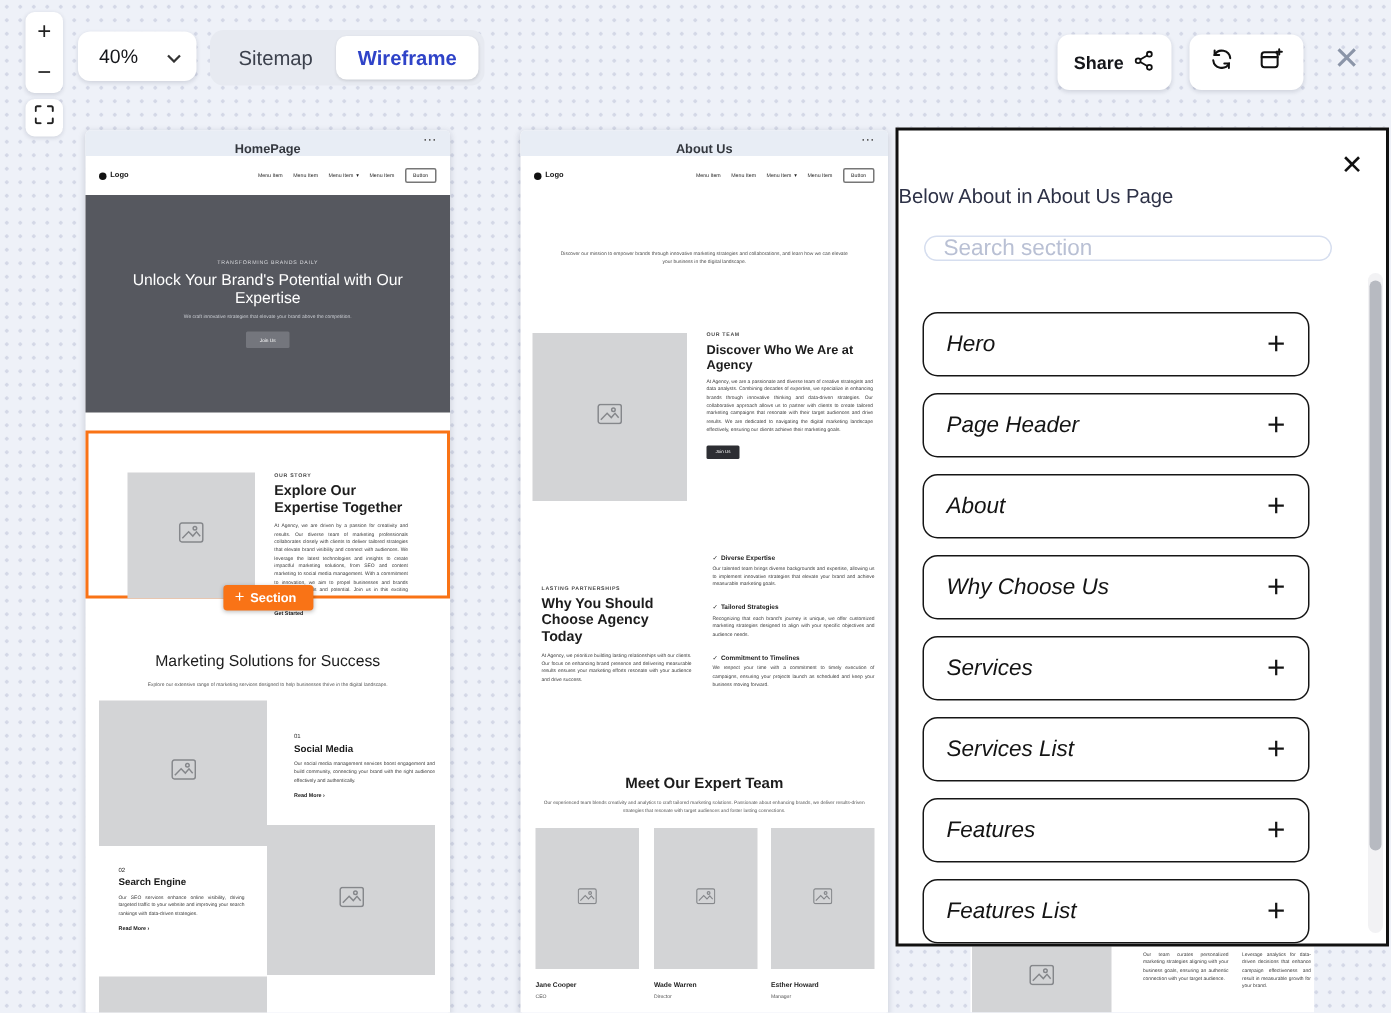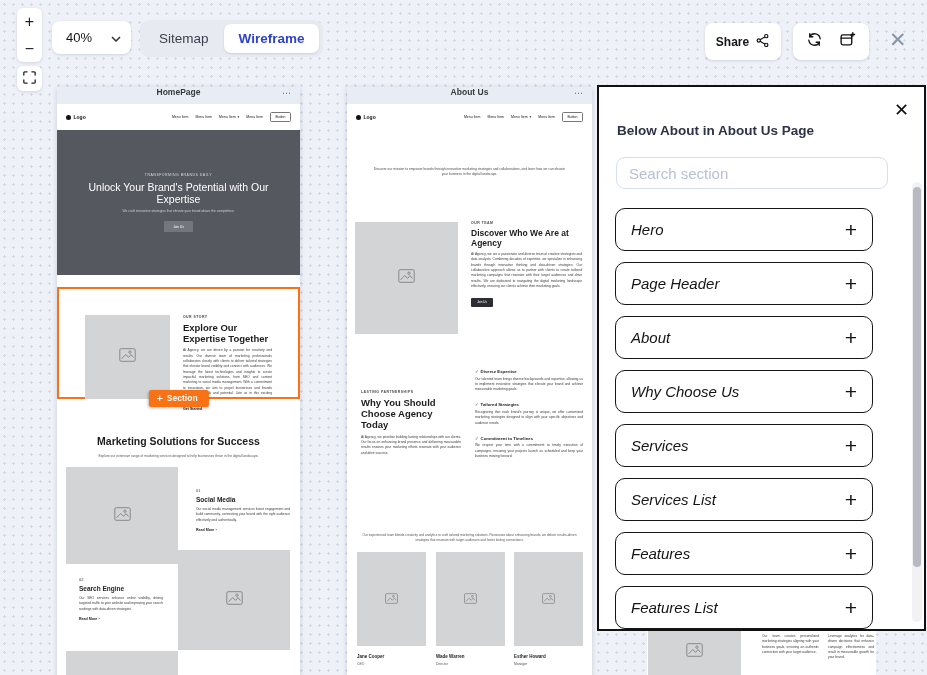--- a/index.html
+++ b/index.html
@@ -21,21 +21,21 @@
   .fit-btn{left:17px;top:66px;width:25px;height:25px;background:#fff;border-radius:6px;display:flex;align-items:center;justify-content:center;}
   .zoom-select{left:52px;top:21px;width:79px;height:33px;background:#fff;border-radius:8px;display:flex;align-items:center;padding:0 10px 0 14px;justify-content:space-between;font-size:13px;color:#15161a;}
   .segmented{left:140px;top:20px;height:37px;background:#e7eaf1;border-radius:9px;display:flex;align-items:center;padding:0 4px;}
   .seg{padding:0 15px;height:29px;line-height:29px;font-size:13.5px;color:#3c414d;border-radius:7px;cursor:pointer;}
   .seg.active{background:#fff;color:var(--tab-blue);font-weight:700;box-shadow:0 1px 2px rgba(0,0,0,.12);}
   .share-btn{left:705px;top:23px;height:37px;width:76px;background:#fff;border-radius:8px;display:flex;align-items:center;justify-content:center;gap:6px;font-size:12px;font-weight:600;color:#15161a;}
   .icon-group{left:793px;top:23px;height:37px;width:76px;background:#fff;border-radius:8px;display:flex;align-items:center;justify-content:center;gap:16px;}
   .top-close{left:889px;top:29px;font-size:21px;color:#8b95a8;line-height:1;cursor:pointer;}
   
   .page-card{background:#fff;border-radius:3px;box-shadow:0 1px 5px rgba(20,30,60,.18);}
-  .page-head{height:17px;background:#e8edf5;border-radius:3px 3px 0 0;display:flex;align-items:flex-start;justify-content:center;position:relative;}
+  .page-head{height:17px;background:#e8edf5;border-radius:3px 3px 0 0;display:flex;align-items:flex-end;justify-content:center;position:relative;}
   .page-head .ttl{font-size:8.5px;font-weight:600;color:#34383f;}
   .page-head .dots{position:absolute;right:8px;top:1px;font-size:9px;color:#555;letter-spacing:1px;cursor:pointer;}
   .wnav{position:absolute;left:0;right:0;top:17px;height:26px;display:flex;align-items:center;justify-content:space-between;padding:0 9px;}
   .wlogo{display:flex;align-items:center;gap:2.5px;}
   .wlogo .dot{width:5px;height:5px;border-radius:50%;background:#111;}
   .wlogo .lbl{font-size:5px;font-weight:700;color:#111;}
   .wmenu{display:flex;align-items:center;gap:7px;}
   .wmenu .mi{font-size:3.5px;color:#222;}
   .wmenu .chev{font-size:3.5px;color:#222;margin-left:-5px;}
   .wmenu .wbtn{font-size:3.5px;color:#222;border:0.5px solid #777;border-radius:1.5px;padding:2px 4.5px;}
@@ -51,21 +51,21 @@
   .hero .sb{font-size:3.3px;color:#c9ccd2;margin-top:4px;width:180px;}
   .hero .hbtn{margin-top:8px;background:#74767d;color:#fff;font-size:3.2px;padding:3.5px 9px;border-radius:1px;}
   .story{position:absolute;left:0;right:0;top:200px;height:112px;border:2px solid var(--accent);display:flex;padding:26px;}
   .story .txt{margin-left:13px;width:106px;}
   .story h2{font-size:9.5px;font-weight:700;line-height:1.18;color:#1c1c1c;margin:3px 0 4px;}
   .story .link{font-size:3.6px;font-weight:700;color:#222;margin-top:5px;}
   .section-pill{position:absolute;left:50%;bottom:-10px;transform:translateX(-50%);background:var(--accent);color:#fff;display:flex;align-items:center;gap:4px;padding:3px 11px 3.5px 8px;border-radius:2.5px;box-shadow:0 1px 3px rgba(0,0,0,.25);cursor:pointer;}
   .section-pill .pl{font-size:11px;font-weight:400;line-height:1;}
   .section-pill .sl{font-size:8.5px;font-weight:700;}
   .mkt{position:absolute;left:0;right:0;top:323px;height:277px;}
-  .mkt .mh{position:absolute;top:25px;left:0;right:0;text-align:center;font-size:10.5px;font-weight:700;color:#1c1c1c;}
+  .mkt .mh{position:absolute;top:25px;left:0;right:0;text-align:center;font-size:10.5px;font-weight:400;color:#1c1c1c;}
   .mkt .ms{position:absolute;top:44px;left:50%;transform:translateX(-50%);width:205px;text-align:center;font-size:3.3px;color:#555;}
   .mnum{font-size:4px;color:#333;}
   .mtitle{font-size:6.5px;font-weight:700;color:#1c1c1c;margin-top:3px;}
   .mlink{font-size:3.6px;font-weight:700;color:#222;margin-top:5px;}
   
   .ag-h{position:absolute;left:0;right:0;top:60px;text-align:center;font-size:12px;font-weight:700;color:#1b1b1b;}
   .ag-s{position:absolute;top:80px;left:50%;transform:translateX(-50%);width:196px;text-align:center;font-size:3.3px;line-height:1.6;color:#4c4c4c;}
   .who-h{font-size:8.5px;font-weight:700;line-height:1.2;color:#1c1c1c;margin:2.5px 0 4px;}
   .dkbtn{display:inline-block;margin-top:6px;background:#2d2e33;color:#fff;font-size:3px;padding:2.5px 6px;border-radius:1px;}
   .why-h{font-size:9.5px;font-weight:700;line-height:1.2;color:#1c1c1c;margin:2.5px 0 4px;}
@@ -74,23 +74,23 @@
   .team-h{position:absolute;left:0;right:0;top:430px;text-align:center;font-size:10px;font-weight:700;color:#1c1c1c;}
   .team-s{position:absolute;top:446px;left:50%;transform:translateX(-50%);width:218px;text-align:center;font-size:3.2px;line-height:1.6;color:#555;}
   .tcard{position:absolute;width:69px;}
   .tname{font-size:4.5px;font-weight:700;color:#1c1c1c;margin-top:8px;}
   .trole{font-size:3.4px;color:#555;margin-top:2.5px;}
   
   .p3{left:647px;top:628px;width:229px;height:47px;background:#fff;}
   
   .panel{left:597px;top:85px;width:329px;height:546px;background:#fff;border:2px solid var(--panel-border);z-index:10;overflow:hidden;}
   .panel .pt{position:absolute;left:17px;top:9px;font-size:21px;font-weight:700;color:#16192c;letter-spacing:-.2px;}
-  .panel .ps{position:absolute;left:18px;top:36px;font-size:13.5px;font-weight:700;color:#2e3247;}
+  .panel .ps{position:absolute;left:0;top:36px;font-size:13.5px;font-weight:400;color:#2e3247;}
   .panel .pclose{position:absolute;right:15px;top:12px;font-size:18px;color:#111;cursor:pointer;}
-  .panel input{position:absolute;left:17px;top:70px;width:272px;height:32px;border:1px solid #d6deef;border-radius:9px;padding:0 12px;font-size:15px;color:#333;outline:none;}
+  .panel input{position:absolute;left:17px;top:70px;width:272px;height:17px;border:1px solid #d6deef;border-radius:9px;padding:0 12px;font-size:15px;color:#333;outline:none;}
   .panel input::placeholder{color:#b9c0d4;}
   .sec-list{position:absolute;left:16px;top:121px;width:258px;}
   .sec-item{height:43px;border:1.5px solid #161616;border-radius:10px;display:flex;align-items:center;justify-content:space-between;padding:0 15px;margin-bottom:11px;cursor:pointer;background:#fff;}
   .sec-item .sl{font-size:15px;color:#141414;font-style:italic;}
   .sec-item .sp{font-size:21px;font-weight:300;color:#141414;line-height:1;}
   .sb-track{position:absolute;left:313px;top:95px;width:10px;height:440px;background:#f2f2f4;border-radius:5px;}
   .sb-thumb{position:absolute;left:314px;top:100px;width:8px;height:380px;background:#b7bac1;border-radius:4px;cursor:pointer;}
 </style>
 </head>
 <body>
@@ -275,20 +275,21 @@
     </div>
     <div style="margin-bottom:10px;">
       <div class="chk-t"><span class="cm">✓</span><span>Tailored Strategies</span></div>
       <div class="tinybody" style="margin-top:2.5px;">Recognizing that each brand's journey is unique, we offer customized marketing strategies designed to align with your specific objectives and audience needs.</div>
     </div>
     <div>
       <div class="chk-t"><span class="cm">✓</span><span>Commitment to Timelines</span></div>
       <div class="tinybody" style="margin-top:2.5px;">We respect your time with a commitment to timely execution of campaigns, ensuring your projects launch as scheduled and keep your business moving forward.</div>
     </div>
   </div>
+  <div class="team-h">Meet Our Expert Team</div>
   <div class="team-s">Our experienced team blends creativity and analytics to craft tailored marketing solutions. Passionate about enhancing brands, we deliver results-driven strategies that resonate with target audiences and foster lasting connections.</div>
   <div class="tcard" style="left:10px;top:465px;">
     <div class="ph small" style="width:69px;height:94px;">
         <span><svg viewBox="0 0 24 20" fill="none" stroke="#85878b" stroke-width="1.4">
             <rect x="1" y="1" width="22" height="18" rx="2"></rect>
             <circle cx="15.5" cy="6" r="1.7"></circle>
             <path d="M3.5 15.5l6-6.2 4 4.1 3.5-4 3.5 4.1"></path>
           </svg></span>
       </div>
     <div class="tname">Jane Cooper</div>

